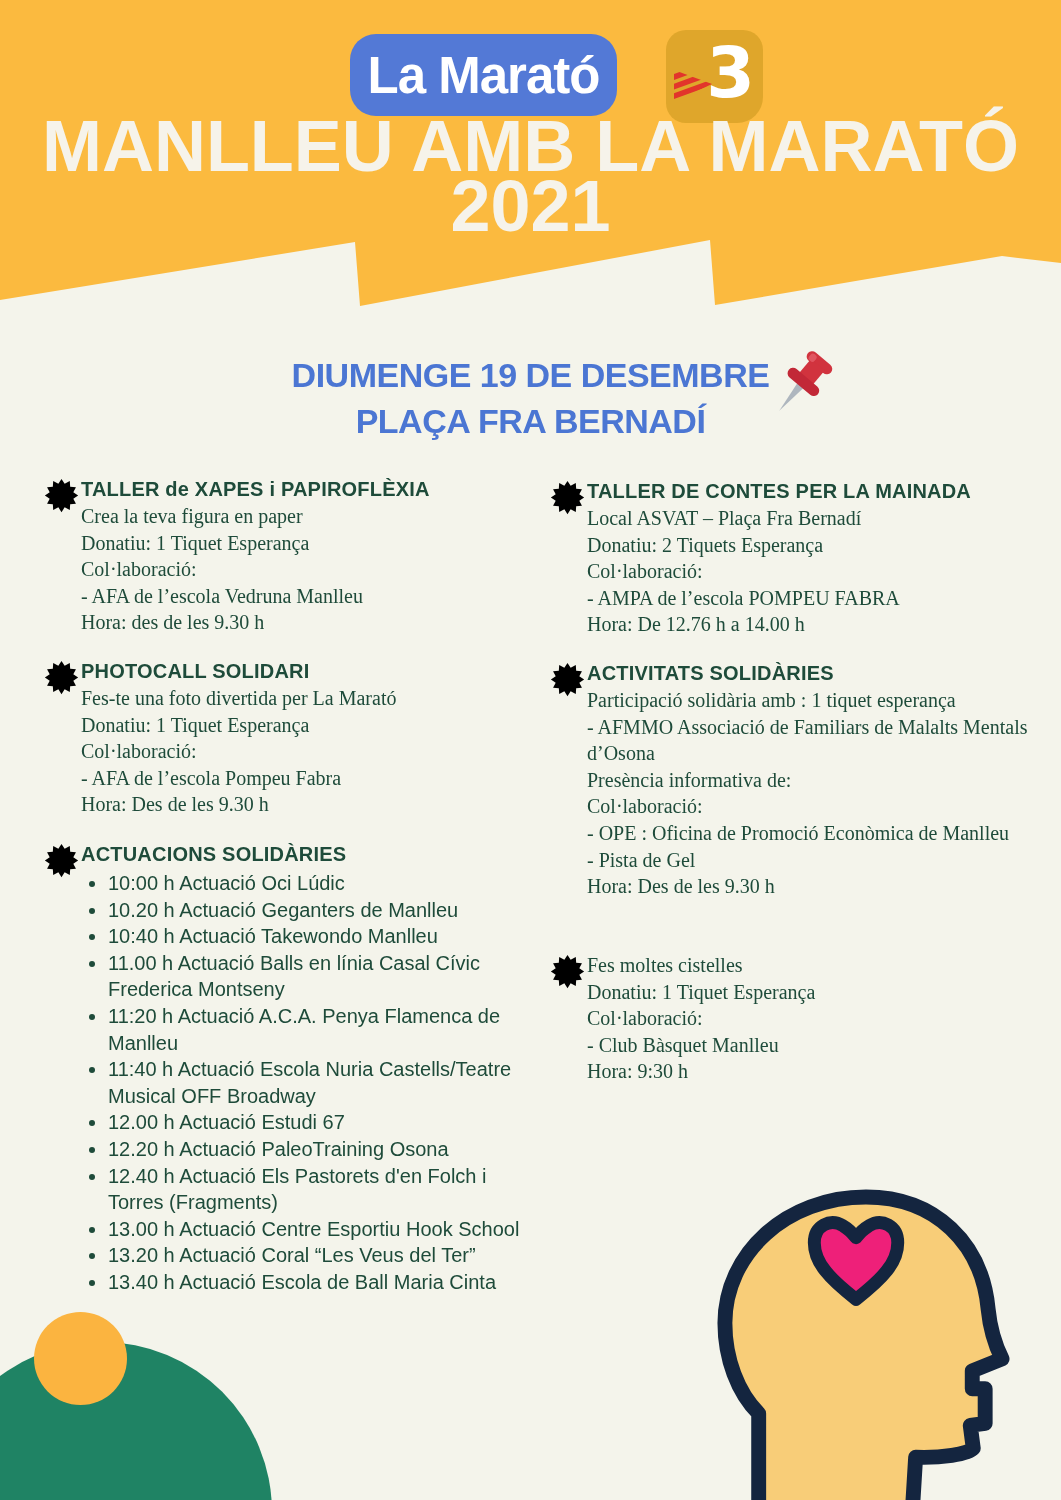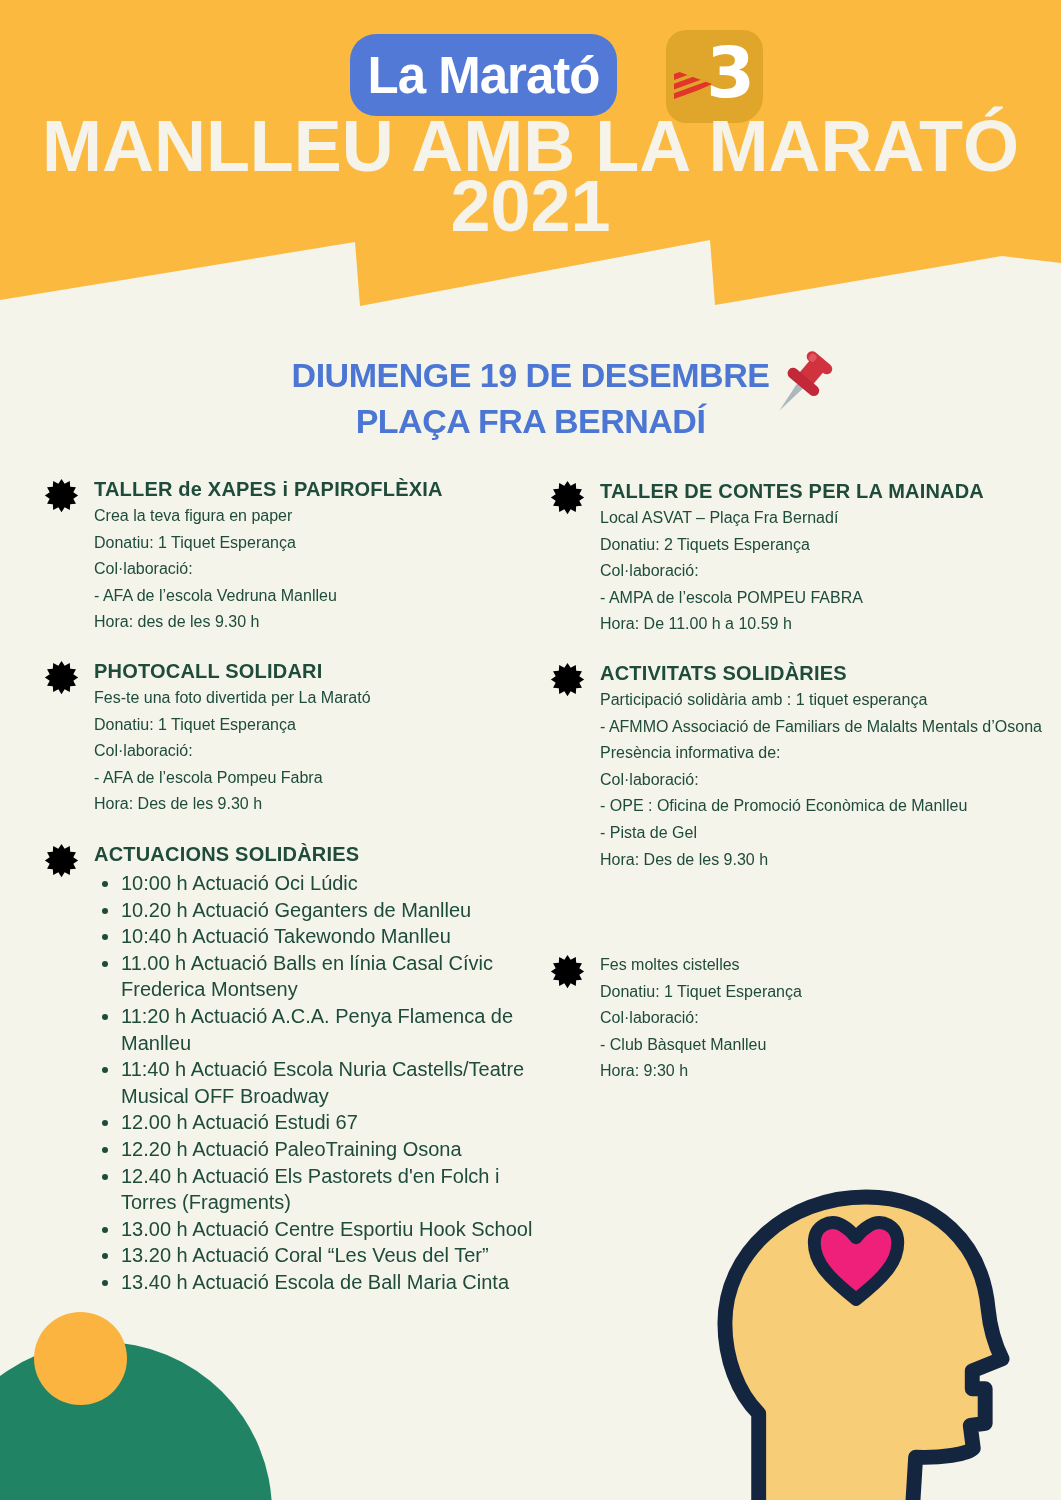--- a/index.html
+++ b/index.html
@@ -22,23 +22,23 @@
   
   .date-heading,.place-heading{position:absolute;left:0;width:1061px;text-align:center;
       color:#4B76D3;font-weight:700;letter-spacing:-0.5px;font-size:34px;}
   .date-heading{top:356px;}
   .place-heading{top:402px;}
   .pin-svg{position:absolute;left:772px;top:350px;}
 
   
   .section{position:absolute;display:flex;align-items:flex-start;}
   .star{flex:0 0 auto;margin-top:2px;}
-  .sec-body{margin-left:15px;color:#1E4B3A;}
+  .sec-body{margin-left:2px;color:#1E4B3A;}
   .sec-title{font-size:20px;font-weight:700;line-height:27px;letter-spacing:0.2px;}
-  .sec-line{font-size:16px;line-height:26.6px;}
+  .sec-line{font-size:20px;line-height:26.6px;font-family:Liberation Serif, serif;}
   .sec-bullets{margin:2px 0 0 0;padding:0 0 0 27px;}
   .sec-bullets li{font-size:20px;line-height:26.6px;}
 
   .col-left{left:44px;}
   .col-left .sec-body{width:462px;}
   .col-right{left:550px;}
   .col-right .sec-body{width:453px;}
 
   
   .green-circle{position:absolute;left:-68px;top:1342px;width:340px;height:340px;
@@ -159,21 +159,21 @@
   <div class="section col-right" style="top:478px">
     <svg class="star pink" width="35" height="35" viewBox="0 0 40 40">
         <use href="#star12"></use>
       </svg>
     <div class="sec-body">
       <div class="sec-title">TALLER DE CONTES PER LA MAINADA</div>
       <div class="sec-line">Local ASVAT – Plaça Fra Bernadí</div>
       <div class="sec-line">Donatiu: 2 Tiquets Esperança</div>
       <div class="sec-line">Col·laboració:</div>
       <div class="sec-line">- AMPA de l’escola POMPEU FABRA</div>
-      <div class="sec-line">Hora: De 11.00 h a 10.59 h</div>
+      <div class="sec-line">Hora: De 12.76 h a 14.00 h</div>
     </div>
   </div>
 
   <div class="section col-right" style="top:660px">
     <svg class="star yellow" width="35" height="35" viewBox="0 0 40 40">
         <use href="#star12"></use>
       </svg>
     <div class="sec-body">
       <div class="sec-title">ACTIVITATS SOLIDÀRIES</div>
       <div class="sec-line">Participació solidària amb : 1 tiquet esperança</div>

